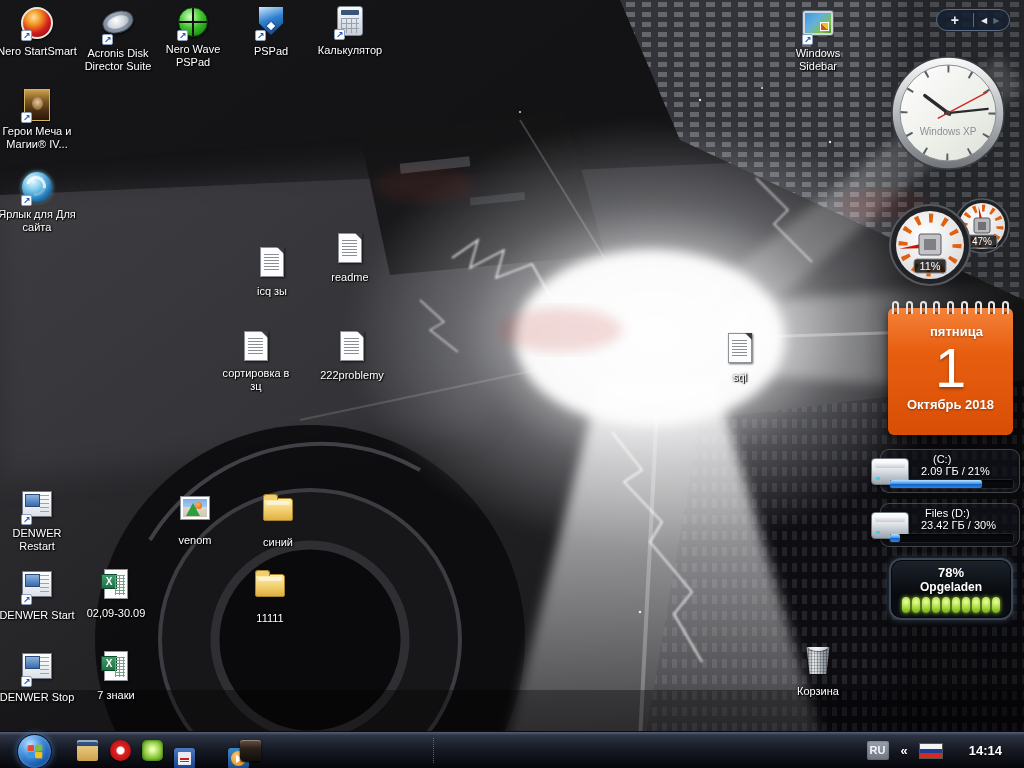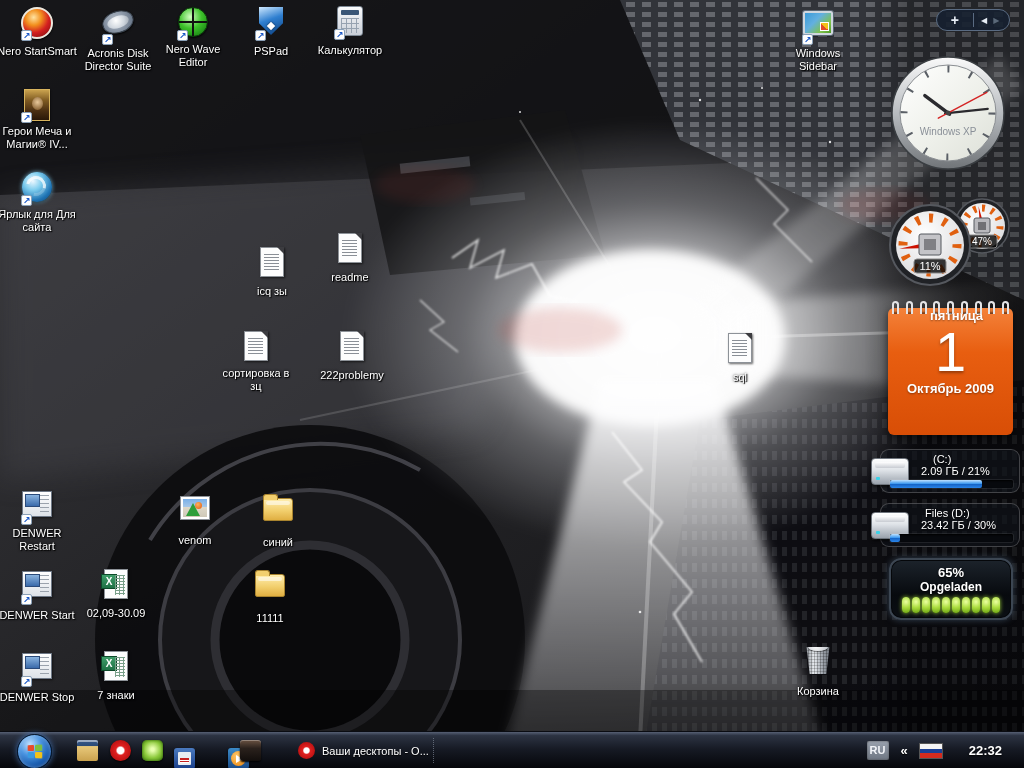--- a/index.html
+++ b/index.html
@@ -105,21 +105,21 @@
   #nav-pill .plus{flex:1;text-align:center;font:bold 14px/18px "Liberation Sans",sans-serif;}
   #nav-pill .div{width:1px;height:14px;background:#5a6b82;}
   #nav-pill .arr{flex:1;text-align:center;font-size:8px;letter-spacing:2px;}
   #nav-pill .arr .nx{color:#5a6878;}
   #calendar{left:888px;top:308px;width:125px;height:127px;border-radius:6px;
       background:linear-gradient(180deg,#f4823a 0%,#e85e10 35%,#d84e06 100%);
       box-shadow:0 3px 8px rgba(0,0,0,.6);text-align:center;color:#fff;}
   #calendar .spiral{position:absolute;left:4px;right:4px;top:-7px;display:flex;justify-content:space-between;}
   #calendar .spiral i{width:7px;height:13px;border:2.5px solid #e4e4e6;border-bottom:none;
       border-radius:5px 5px 0 0;box-sizing:border-box;box-shadow:inset 0 -2px 2px rgba(0,0,0,.5);}
-  #calendar .wd{margin-top:0;font:bold 13px "Liberation Sans",sans-serif;text-shadow:0 1px 2px rgba(0,0,0,.4);padding-left:12px;}
+  #calendar .wd{margin-top:16px;font:bold 13px "Liberation Sans",sans-serif;text-shadow:0 1px 2px rgba(0,0,0,.4);padding-left:12px;}
   #calendar .day{font:56px/58px "Liberation Sans",sans-serif;text-shadow:0 2px 3px rgba(0,0,0,.35);}
   #calendar .my{font:bold 13px "Liberation Sans",sans-serif;text-shadow:0 1px 2px rgba(0,0,0,.4);}
   .drive-panel{position:absolute;left:880px;width:140px;height:44px;border-radius:9px;
       background:rgba(16,20,28,.55);border:1px solid rgba(255,255,255,.22);box-sizing:border-box;
       color:#fff;text-shadow:0 1px 2px #000;}
   .drive-panel .dname{margin:3px 0 0 52px;font-size:11px;}
   .drive-panel .ddetail{margin:0 0 0 40px;font-size:11px;}
   .drive-panel .bar{position:absolute;left:9px;right:6px;bottom:4px;height:8px;border-radius:2px;
       background:#07090d;box-shadow:inset 0 1px 2px #000,0 0 0 1px rgba(255,255,255,.08);}
   .drive-panel .fill{height:100%;border-radius:2px;
@@ -283,21 +283,21 @@
       <span class="g-acronis"></span>
       <span class="sc">↗</span>
     </span>
   <span class="lbl">Acronis Disk Director Suite</span>
 </div>
 <div class="dicon" style="left:153px;top:5px">
   <span class="ic">
       <span class="g-wave"></span>
       <span class="sc">↗</span>
     </span>
-  <span class="lbl">Nero Wave Editor</span>
+  <span class="lbl">Nero Wave PSPad</span>
 </div>
 <div class="dicon" style="left:231px;top:5px">
   <span class="ic">
       <span class="g-pspad"></span>
       <span class="sc">↗</span>
     </span>
   <span class="lbl">PSPad</span>
 </div>
 <div class="dicon" style="left:310px;top:5px">
   <span class="ic">
@@ -484,42 +484,42 @@
       <i></i>
       <i></i>
       <i></i>
       <i></i>
       <i></i>
       <i></i>
       <i></i>
     </div>
   <div class="wd">пятница</div>
   <div class="day">1</div>
-  <div class="my">Октябрь 2009</div>
+  <div class="my">Октябрь 2018</div>
 </div>
 
 <div class="drive-panel gadget" style="top:449px">
   <span class="hdd"></span>
   <div class="dname">(C:)</div>
   <div class="ddetail">2.09 ГБ / 21%</div>
   <div class="bar">
       <div class="fill" style="width: 75%;"></div>
     </div>
 </div>
 <div class="drive-panel gadget" style="top:503px">
   <span class="hdd"></span>
   <div class="dname" style="margin-left:44px">Files (D:)</div>
   <div class="ddetail">23.42 ГБ / 30%</div>
   <div class="bar">
       <div class="fill" style="width: 8%;"></div>
     </div>
 </div>
 
 <div id="battery" class="gadget">
-  <div class="pct">65%</div>
+  <div class="pct">78%</div>
   <div class="st">Opgeladen</div>
   <div class="pills">
     <span class="pill"></span>
       <span class="pill"></span>
       <span class="pill"></span>
       <span class="pill"></span>
       <span class="pill"></span>
     <span class="pill"></span>
       <span class="pill"></span>
       <span class="pill"></span>
@@ -536,24 +536,20 @@
         <b style="background:#3a9ae0"></b>
         <b style="background:#f2c21a"></b>
     </span>
   </div>
   <span class="ql q-clapper" style="left:77px"></span>
   <span class="ql q-opera" style="left:110px"></span>
   <span class="ql q-qip" style="left:142px"></span>
   <span class="ql q-tc" style="left:174px"></span>
   <span class="ql q-player" style="left:207px"></span>
   <span class="ql q-console" style="left:240px"></span>
-  <div id="taskbtn">
-    <span class="o-ic"></span>
-    <span>Ваши десктопы - O...</span>
-  </div>
   <span id="task-sep"></span>
   <div id="tray">
     <span id="lang">RU</span>
     <span id="chev">«</span>
     <span id="flag"></span>
-    <span id="clock-digital">22:32</span>
+    <span id="clock-digital">14:14</span>
   </div>
 </div>
 
 </body></html>

